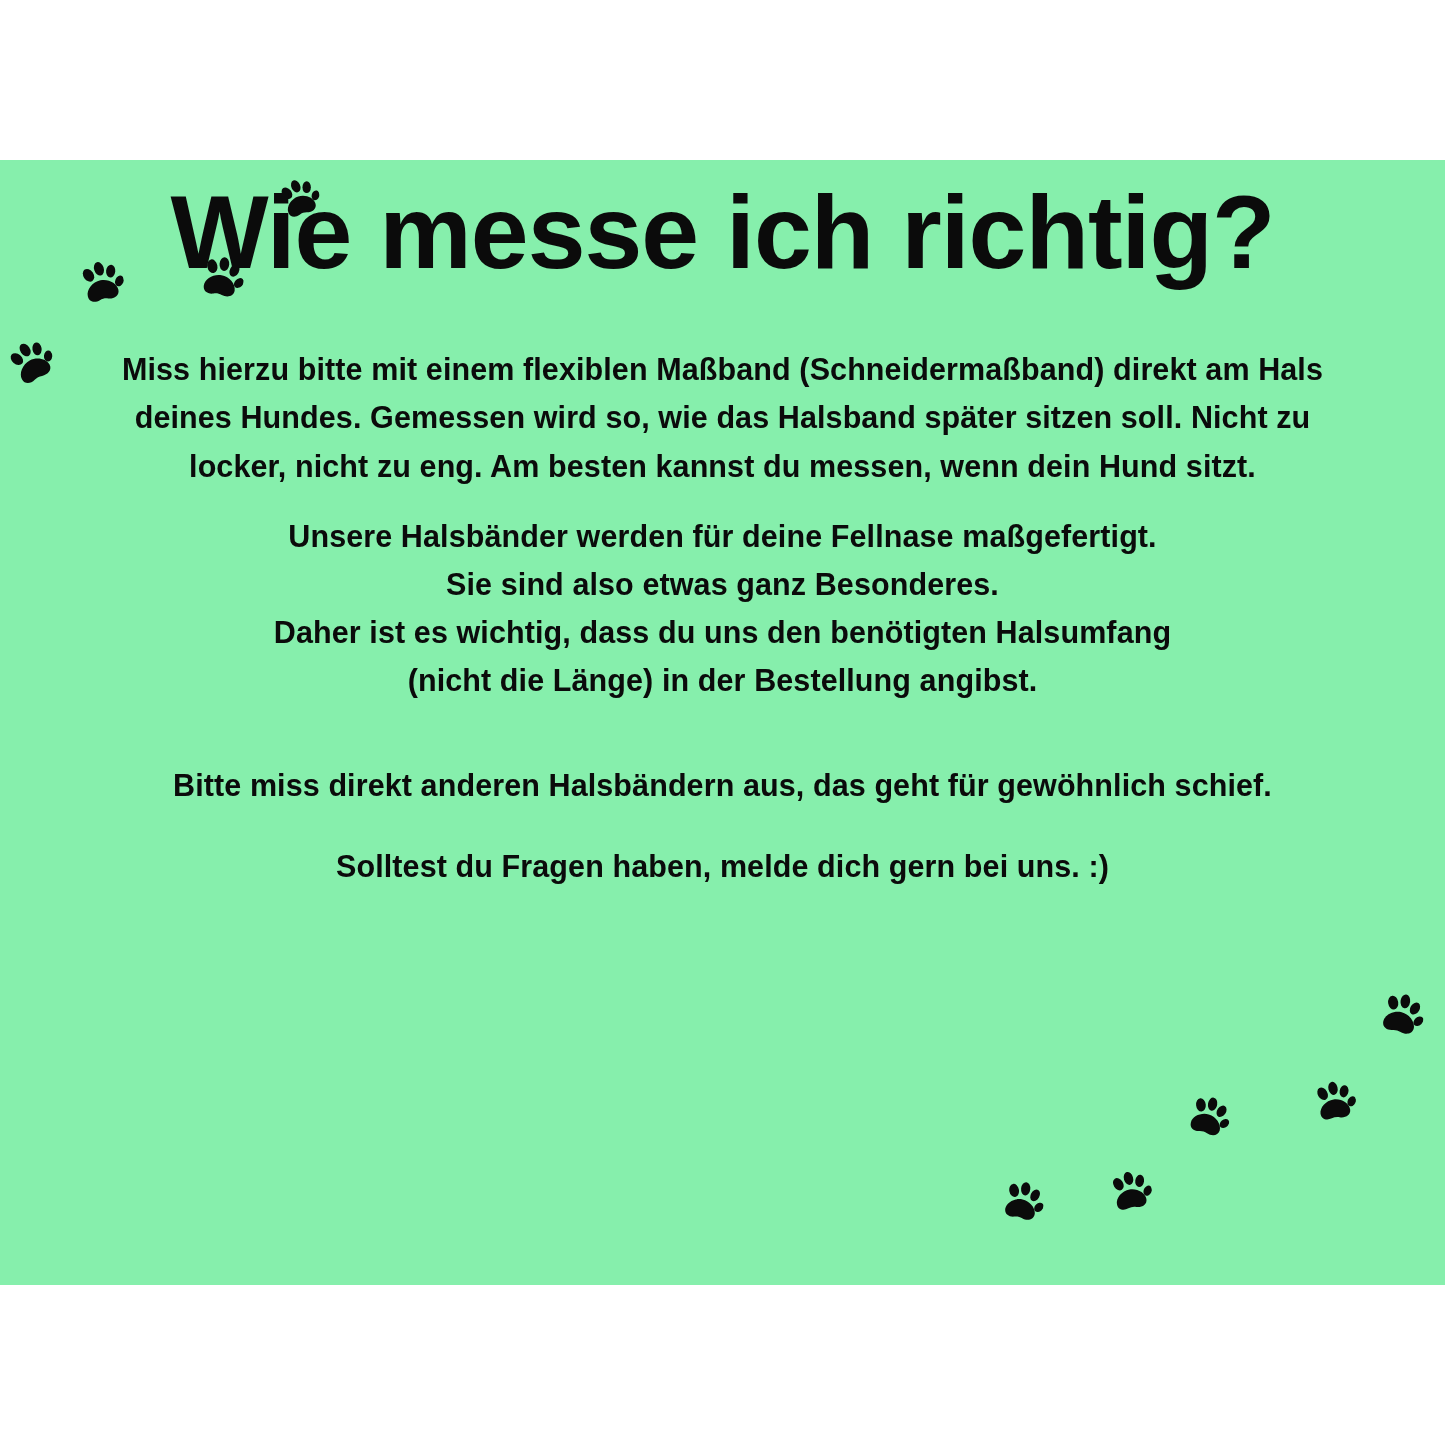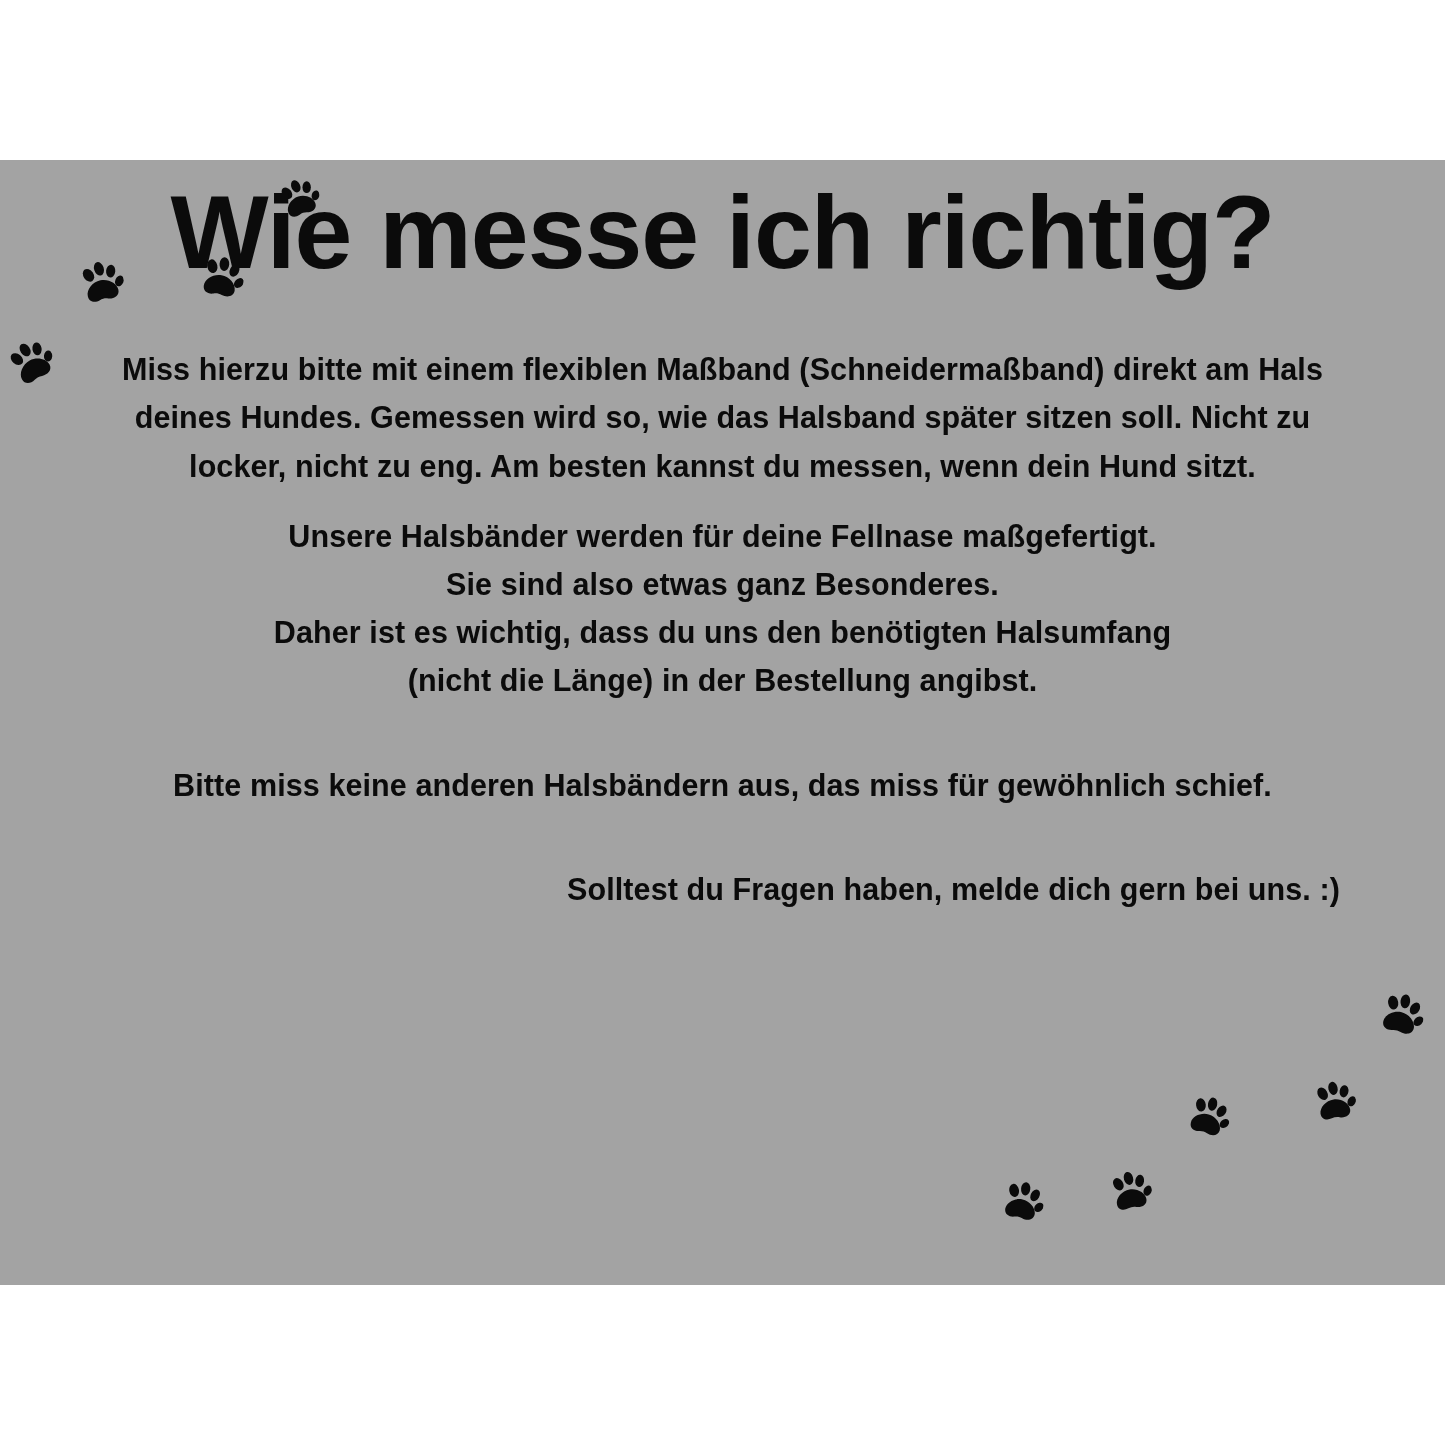--- a/index.html
+++ b/index.html
@@ -21,21 +21,21 @@
     background: #ffffff;
   }
 
   
   .poster {
     position: absolute;
     left: 0;
     top: 160px;
     width: 1445px;
     height: 1125px;
-    background: #a3a3a3;
+    background: #86efac;
     overflow: hidden;
   }
 
   .content {
     position: relative;
     z-index: 3;
     padding: 0 105px;
     text-align: center;
   }
 
@@ -67,42 +67,41 @@
   }
   .para-measure {
     margin-top: 58px;
     padding: 0 6px;
   }
   .para-warning {
     margin-top: 56px;
     padding: 0 6px;
   }
   .para-contact {
-    margin-top: 56px;
-    text-align: right;
+    margin-top: 33px;
   }
 
   
   .paw {
     position: absolute;
     z-index: 1;
     pointer-events: none;
   }
   .paw svg { display: block; }
 </style>
 </head>
 <body>
 
 <div class="page">
   <div class="poster" id="poster">
     <div class="content">
       <h1 class="title">Wie messe ich richtig?</h1>
       <p class="para para-measure">Miss hierzu bitte mit einem flexiblen Maßband (Schneidermaßband) direkt am Hals deines Hundes. Gemessen wird so, wie das Halsband später sitzen soll. Nicht zu locker, nicht zu eng. Am besten kannst du messen, wenn dein Hund sitzt.</p>
       <p class="para para-intro">Unsere Halsbänder werden für deine Fellnase maßgefertigt.<br>Sie sind also etwas ganz Besonderes.<br>Daher ist es wichtig, dass du uns den benötigten Halsumfang<br>(nicht die Länge) in der Bestellung angibst.</p>
-      <p class="para para-warning">Bitte miss keine anderen Halsbändern aus, das miss für gewöhnlich schief.</p>
+      <p class="para para-warning">Bitte miss direkt anderen Halsbändern aus, das geht für gewöhnlich schief.</p>
       <p class="para para-contact">Solltest du Fragen haben, melde dich gern bei uns. :)</p>
     </div>
   <div class="paw" style="left: 278px; top: 18px; transform: rotate(-18deg);">
         <svg width="42" height="42" viewBox="0 0 100 100">
           <ellipse cx="27" cy="28" rx="11" ry="15" fill="#0b0b0b" transform="rotate(-22 27 28)"></ellipse>
           <ellipse cx="52" cy="19" rx="10.5" ry="15" fill="#0b0b0b" transform="rotate(-6 52 19)"></ellipse>
           <ellipse cx="76" cy="29" rx="10" ry="14" fill="#0b0b0b" transform="rotate(18 76 29)"></ellipse>
           <ellipse cx="90" cy="54" rx="9" ry="12" fill="#0b0b0b" transform="rotate(34 90 54)"></ellipse>
           <path d="M50 44 C68 44 84 58 84 72 C84 85 70 90 58 86 C52 84 46 84 40 86 C28 90 16 85 16 72 C16 58 32 44 50 44 Z" fill="#0b0b0b"></path>
         </svg>

